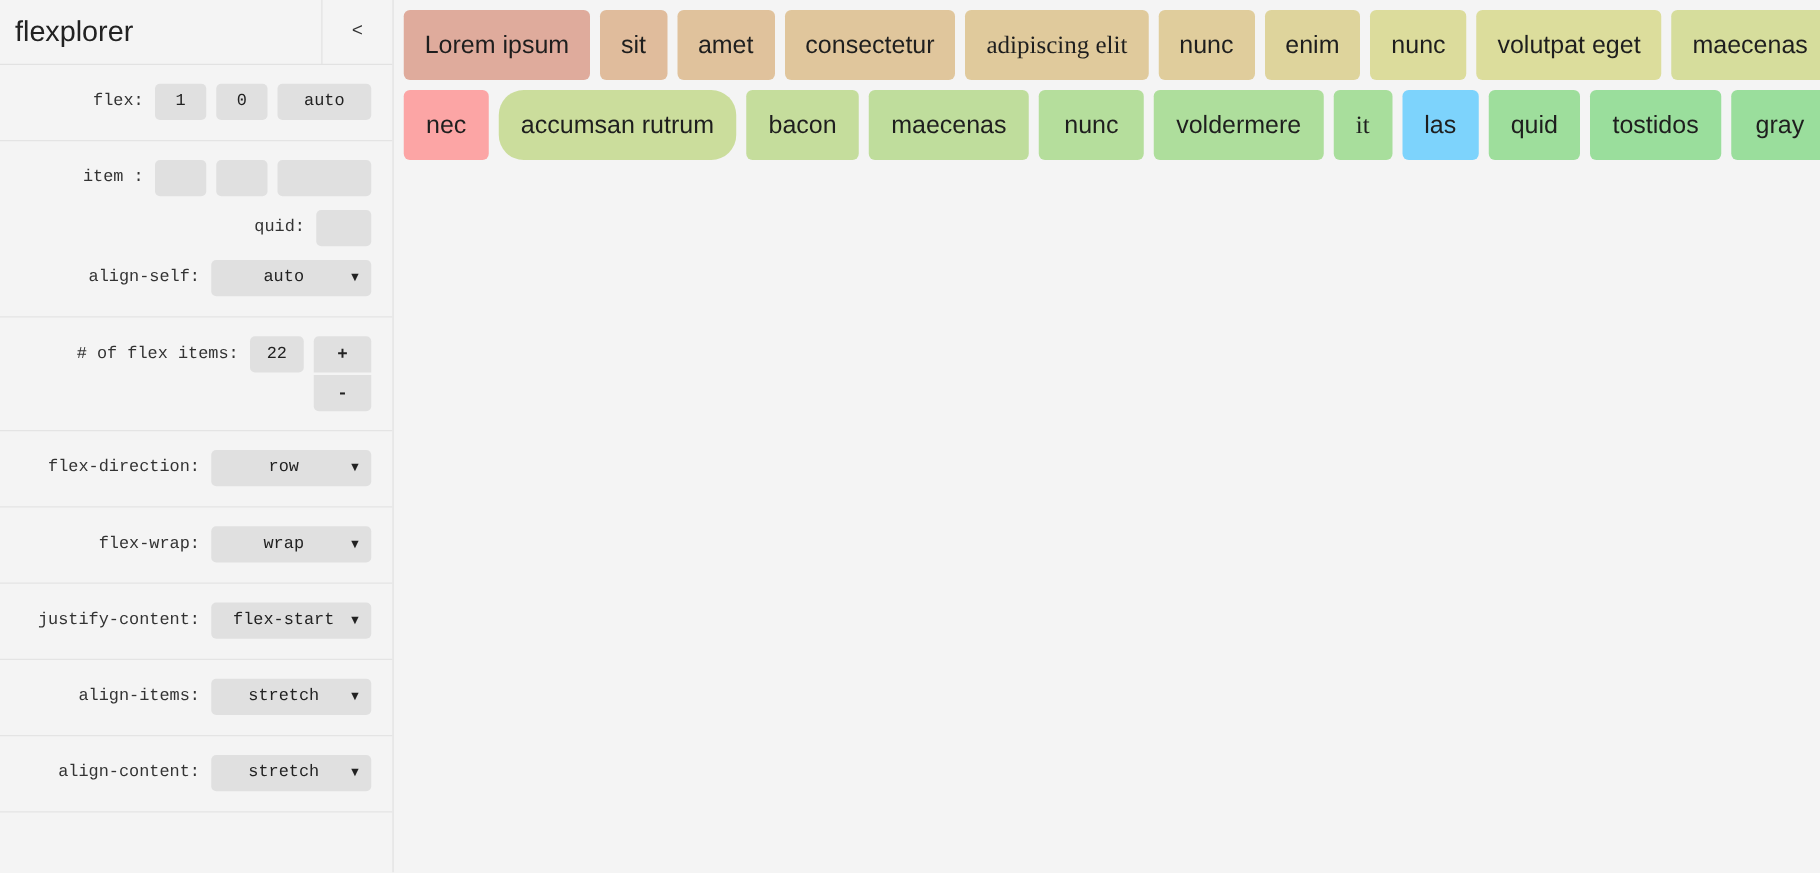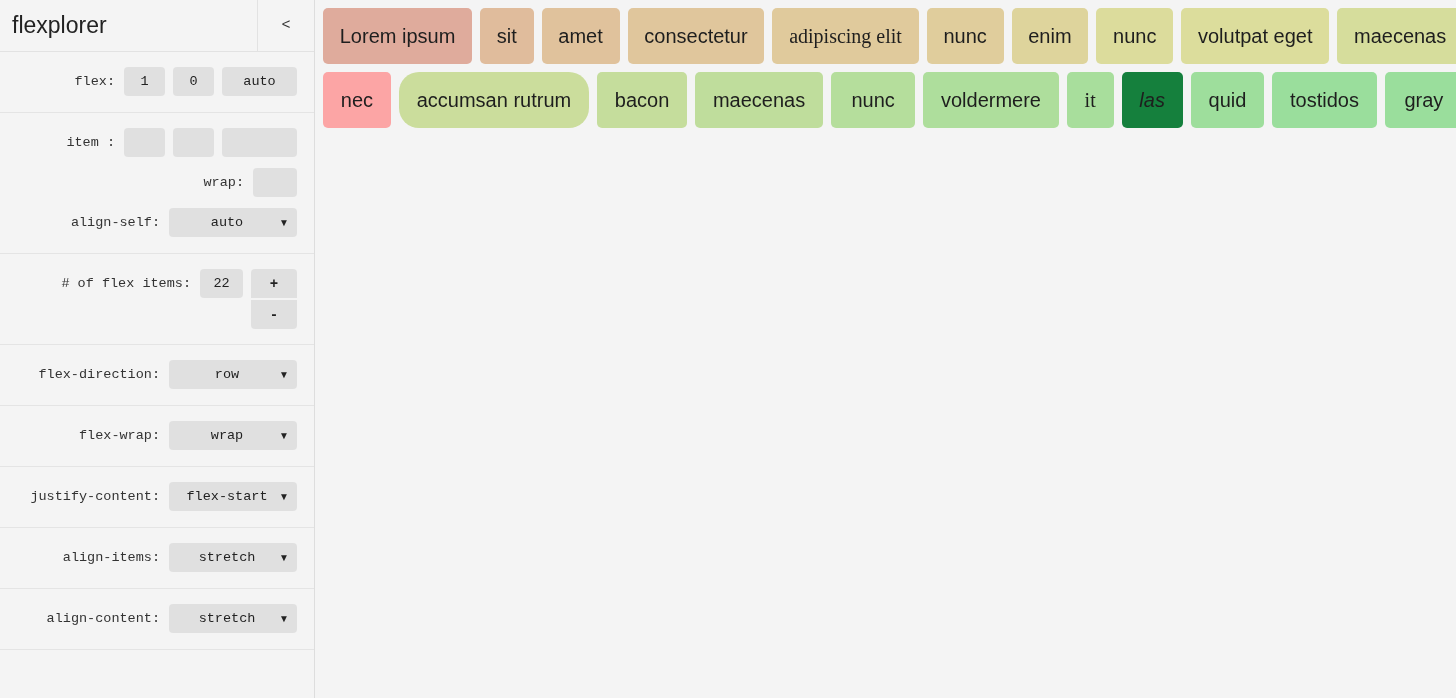--- a/index.html
+++ b/index.html
@@ -215,21 +215,21 @@
     <div class="section">
       <div class="ctl-row">
         <div class="ctl-label">item :</div>
         <div class="fields">
           <input class="inp inp-sm" value="" style="">
           <input class="inp inp-md" value="" style="">
           <input class="inp inp-lg" value="" style="">
         </div>
       </div>
       <div class="ctl-row">
-        <div class="ctl-label">wrap:</div>
+        <div class="ctl-label">quid:</div>
         <div class="fields">
           <input class="inp inp-order" value="" style="">
         </div>
       </div>
       <div class="ctl-row">
         <div class="ctl-label">align-self:</div>
         <div class="fields">
           <span class="sel-wrap">
             <select class="sel">
               <option>auto</option>
@@ -371,21 +371,21 @@
         </div>
         <div class="flex-item" style="background: rgb(181, 222, 156); flex: 1 0 auto; min-width: 84.1px;">
           <span>nunc</span>
         </div>
         <div class="flex-item" style="background: rgb(174, 222, 156); flex: 1 0 auto; min-width: 89.9px;">
           <span>voldermere</span>
         </div>
         <div class="flex-item" style="background: rgb(168, 222, 156); flex: 1 0 auto; min-width: 31.9px; font-family: Liberation Serif, serif;">
           <span>it</span>
         </div>
-        <div class="flex-item" style="background: #15803d; flex: 1 0 auto; min-width: 43.5px; font-style: italic;">
+        <div class="flex-item" style="background: #7dd3fc; flex: 1 0 auto; min-width: 43.5px;">
           <span>las</span>
         </div>
         <div class="flex-item" style="background: rgb(158, 222, 156); flex: 1 0 auto; min-width: 58px;">
           <span>quid</span>
         </div>
         <div class="flex-item" style="background: rgb(154, 222, 156); flex: 1 0 auto; min-width: 84.1px;">
           <span>tostidos</span>
         </div>
         <div class="flex-item" style="background: rgb(154, 222, 156); flex: 1 0 auto; min-width: 78.3px;">
           <span>gray</span>

